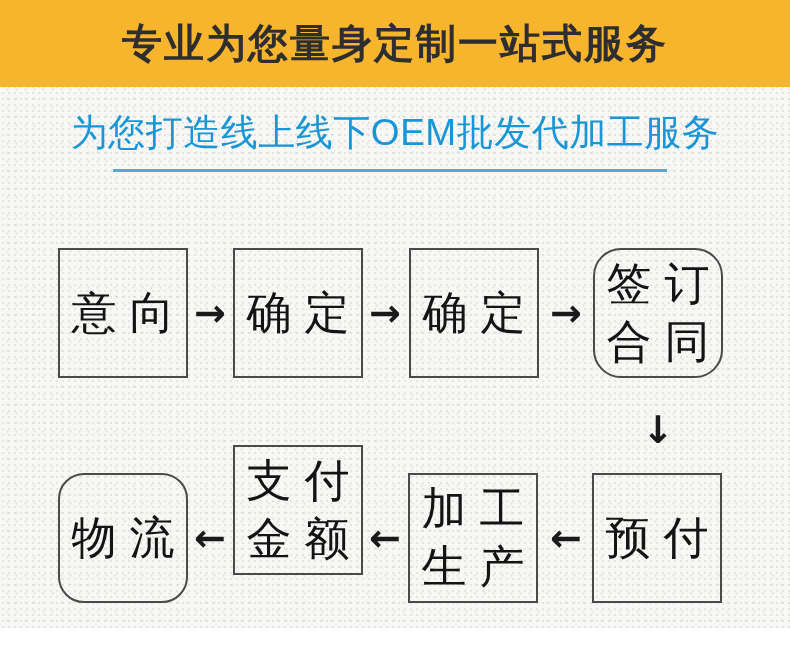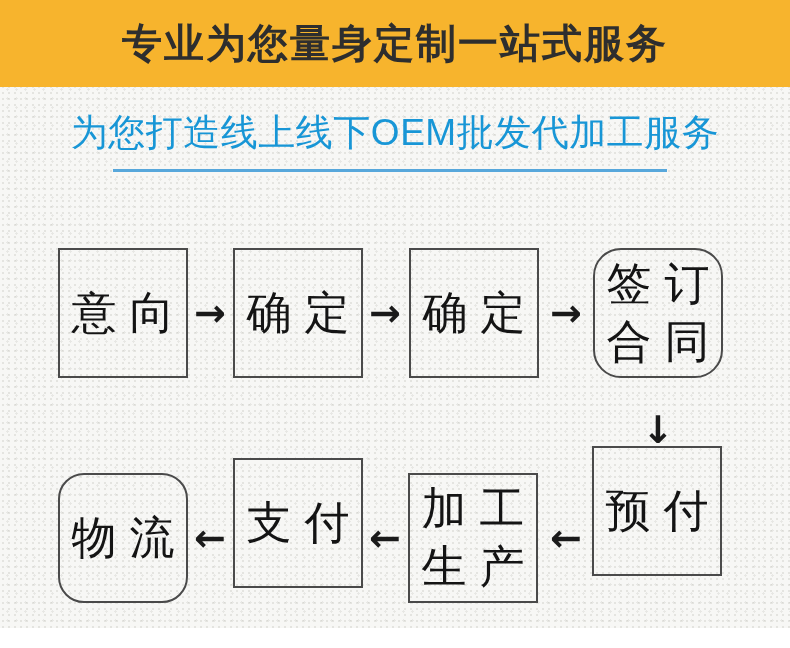--- a/index.html
+++ b/index.html
@@ -121,28 +121,29 @@
 
     <span class="arrow" style="left:210px; top:313px;">→</span>
     <span class="arrow" style="left:385px; top:313px;">→</span>
     <span class="arrow" style="left:566px; top:313px;">→</span>
 
     <span class="arrow" style="left:658px; top:430px;">↓</span>
 
     <div class="step" style="left:58px; top:473px;border-radius:26px;">
       <span class="step-line">物流</span>
     </div>
-    <div class="step" style="left:233px; top:458px;">
+    <div class="step" style="left:233px; top:445px;">
       <span class="step-line">支付</span>
+      <span class="step-line">金额</span>
     </div>
     <div class="step" style="left:408px; top:473px;">
       <span class="step-line">加工</span>
       <span class="step-line">生产</span>
     </div>
-    <div class="step" style="left:592px; top:446px;align-items:center;">
+    <div class="step" style="left:592px; top:473px;align-items:center;">
       <span class="step-line">预付</span>
     </div>
 
     <span class="arrow" style="left:210px; top:538px;">←</span>
     <span class="arrow" style="left:385px; top:538px;">←</span>
     <span class="arrow" style="left:566px; top:538px;">←</span>
 
   </div>
 
   <div class="bottom-strip"></div>

